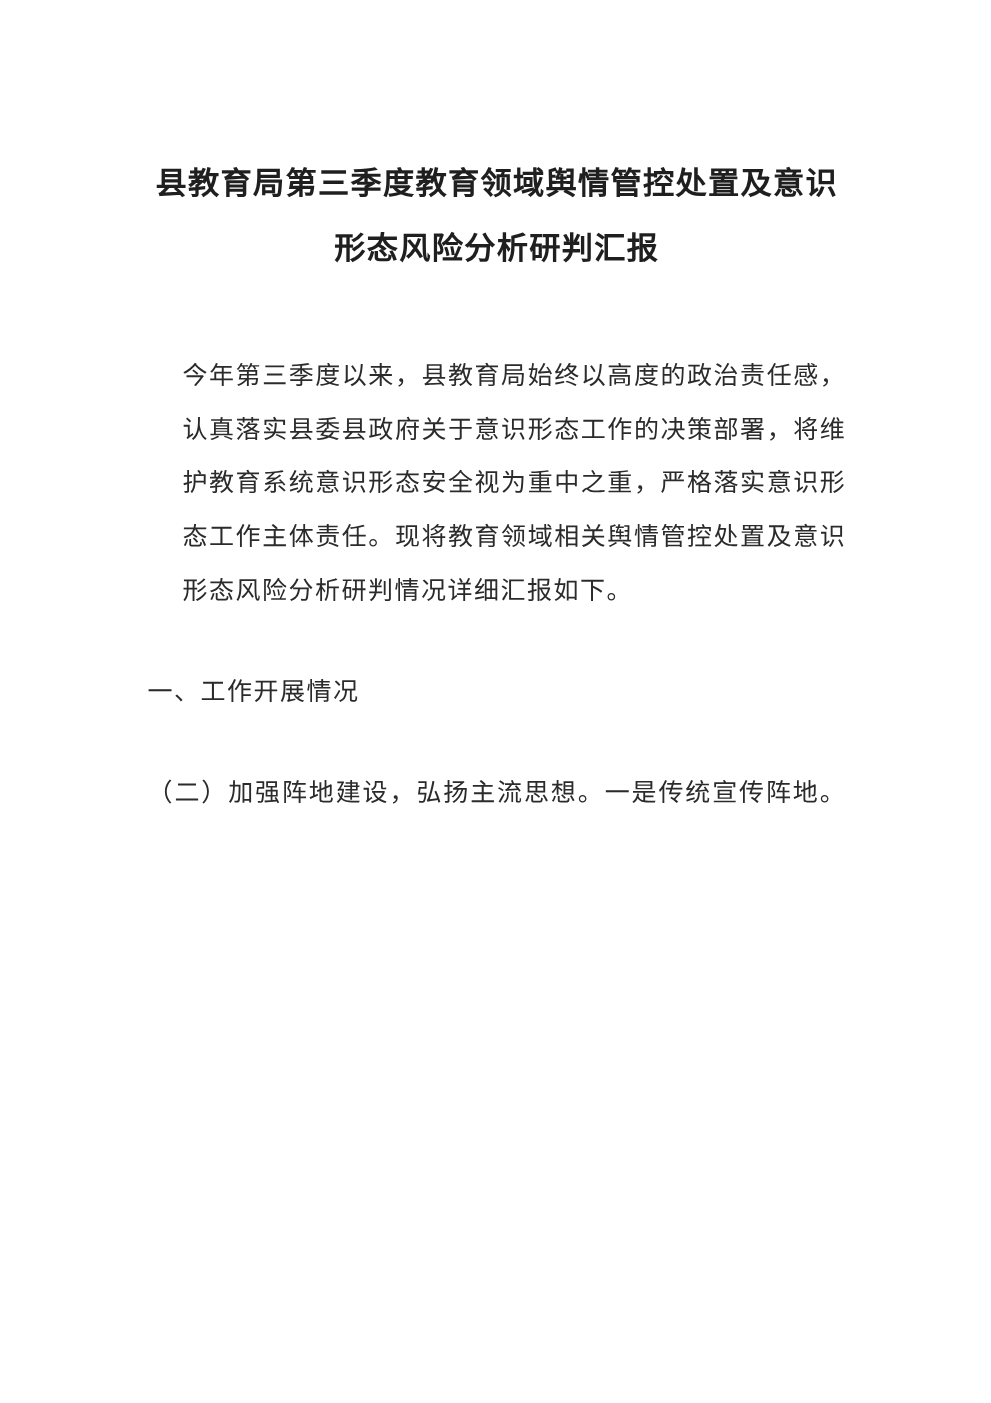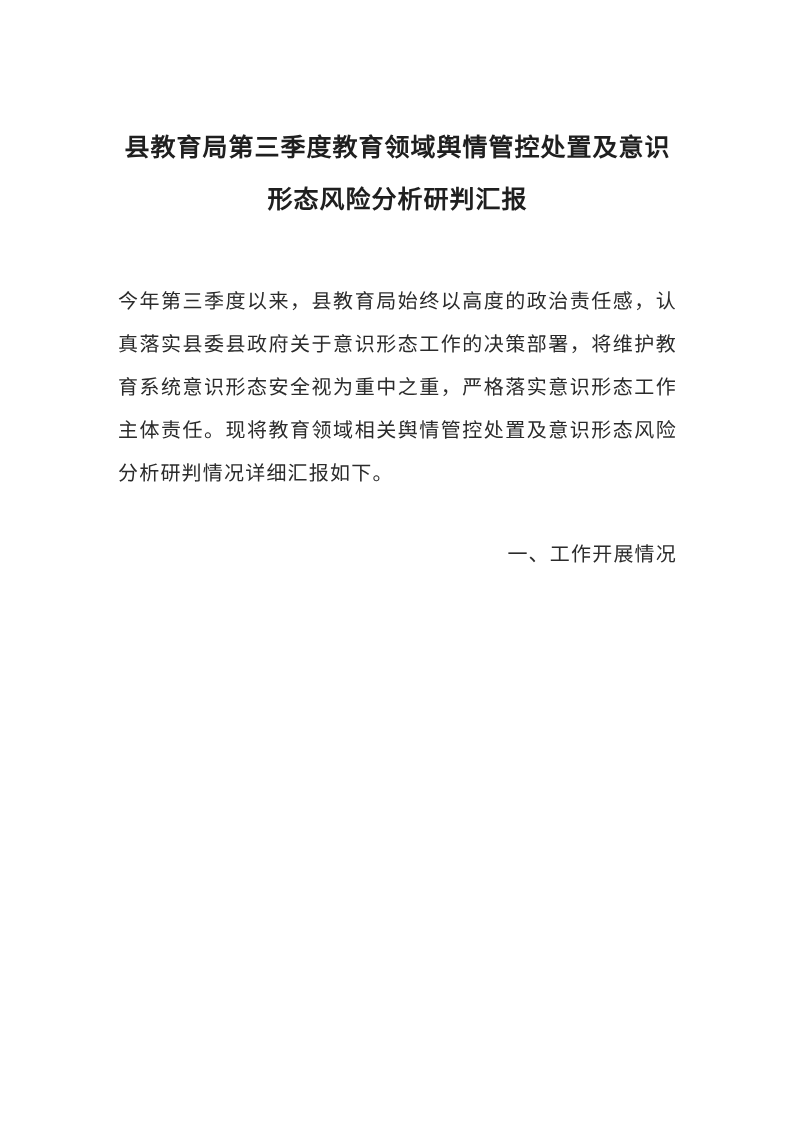--- a/index.html
+++ b/index.html
@@ -31,38 +31,40 @@
     margin: 38px 0 0 0;
     font-size: 20px;
     font-weight: 400;
     line-height: 43px;
     letter-spacing: 1.2px;
     text-align: justify;
     color: #2b2b2b;
   }
   .para.first {
     margin-top: 54px;
+    margin-left: 28px;
   }
   .para.heading {
-    text-align: right;
+    text-align: left;
   }
   .para.continued {
     
     text-align: justify;
     text-align-last: justify;
   }
 </style>
 </head>
 <body>
 
 <div class="page">
   <div class="content">
 
     <h1 class="doc-title">县教育局第三季度教育领域舆情管控处置及意识形态风险分析研判汇报</h1>
 
     <p class="para first">今年第三季度以来，县教育局始终以高度的政治责任感，认真落实县委县政府关于意识形态工作的决策部署，将维护教育系统意识形态安全视为重中之重，严格落实意识形态工作主体责任。现将教育领域相关舆情管控处置及意识形态风险分析研判情况详细汇报如下。</p>
 
     <p class="para heading">一、工作开展情况</p>
 
 
+    <p class="para continued">（二）加强阵地建设，弘扬主流思想。一是传统宣传阵地。</p>
 
   </div>
 </div>
 
 </body></html>

